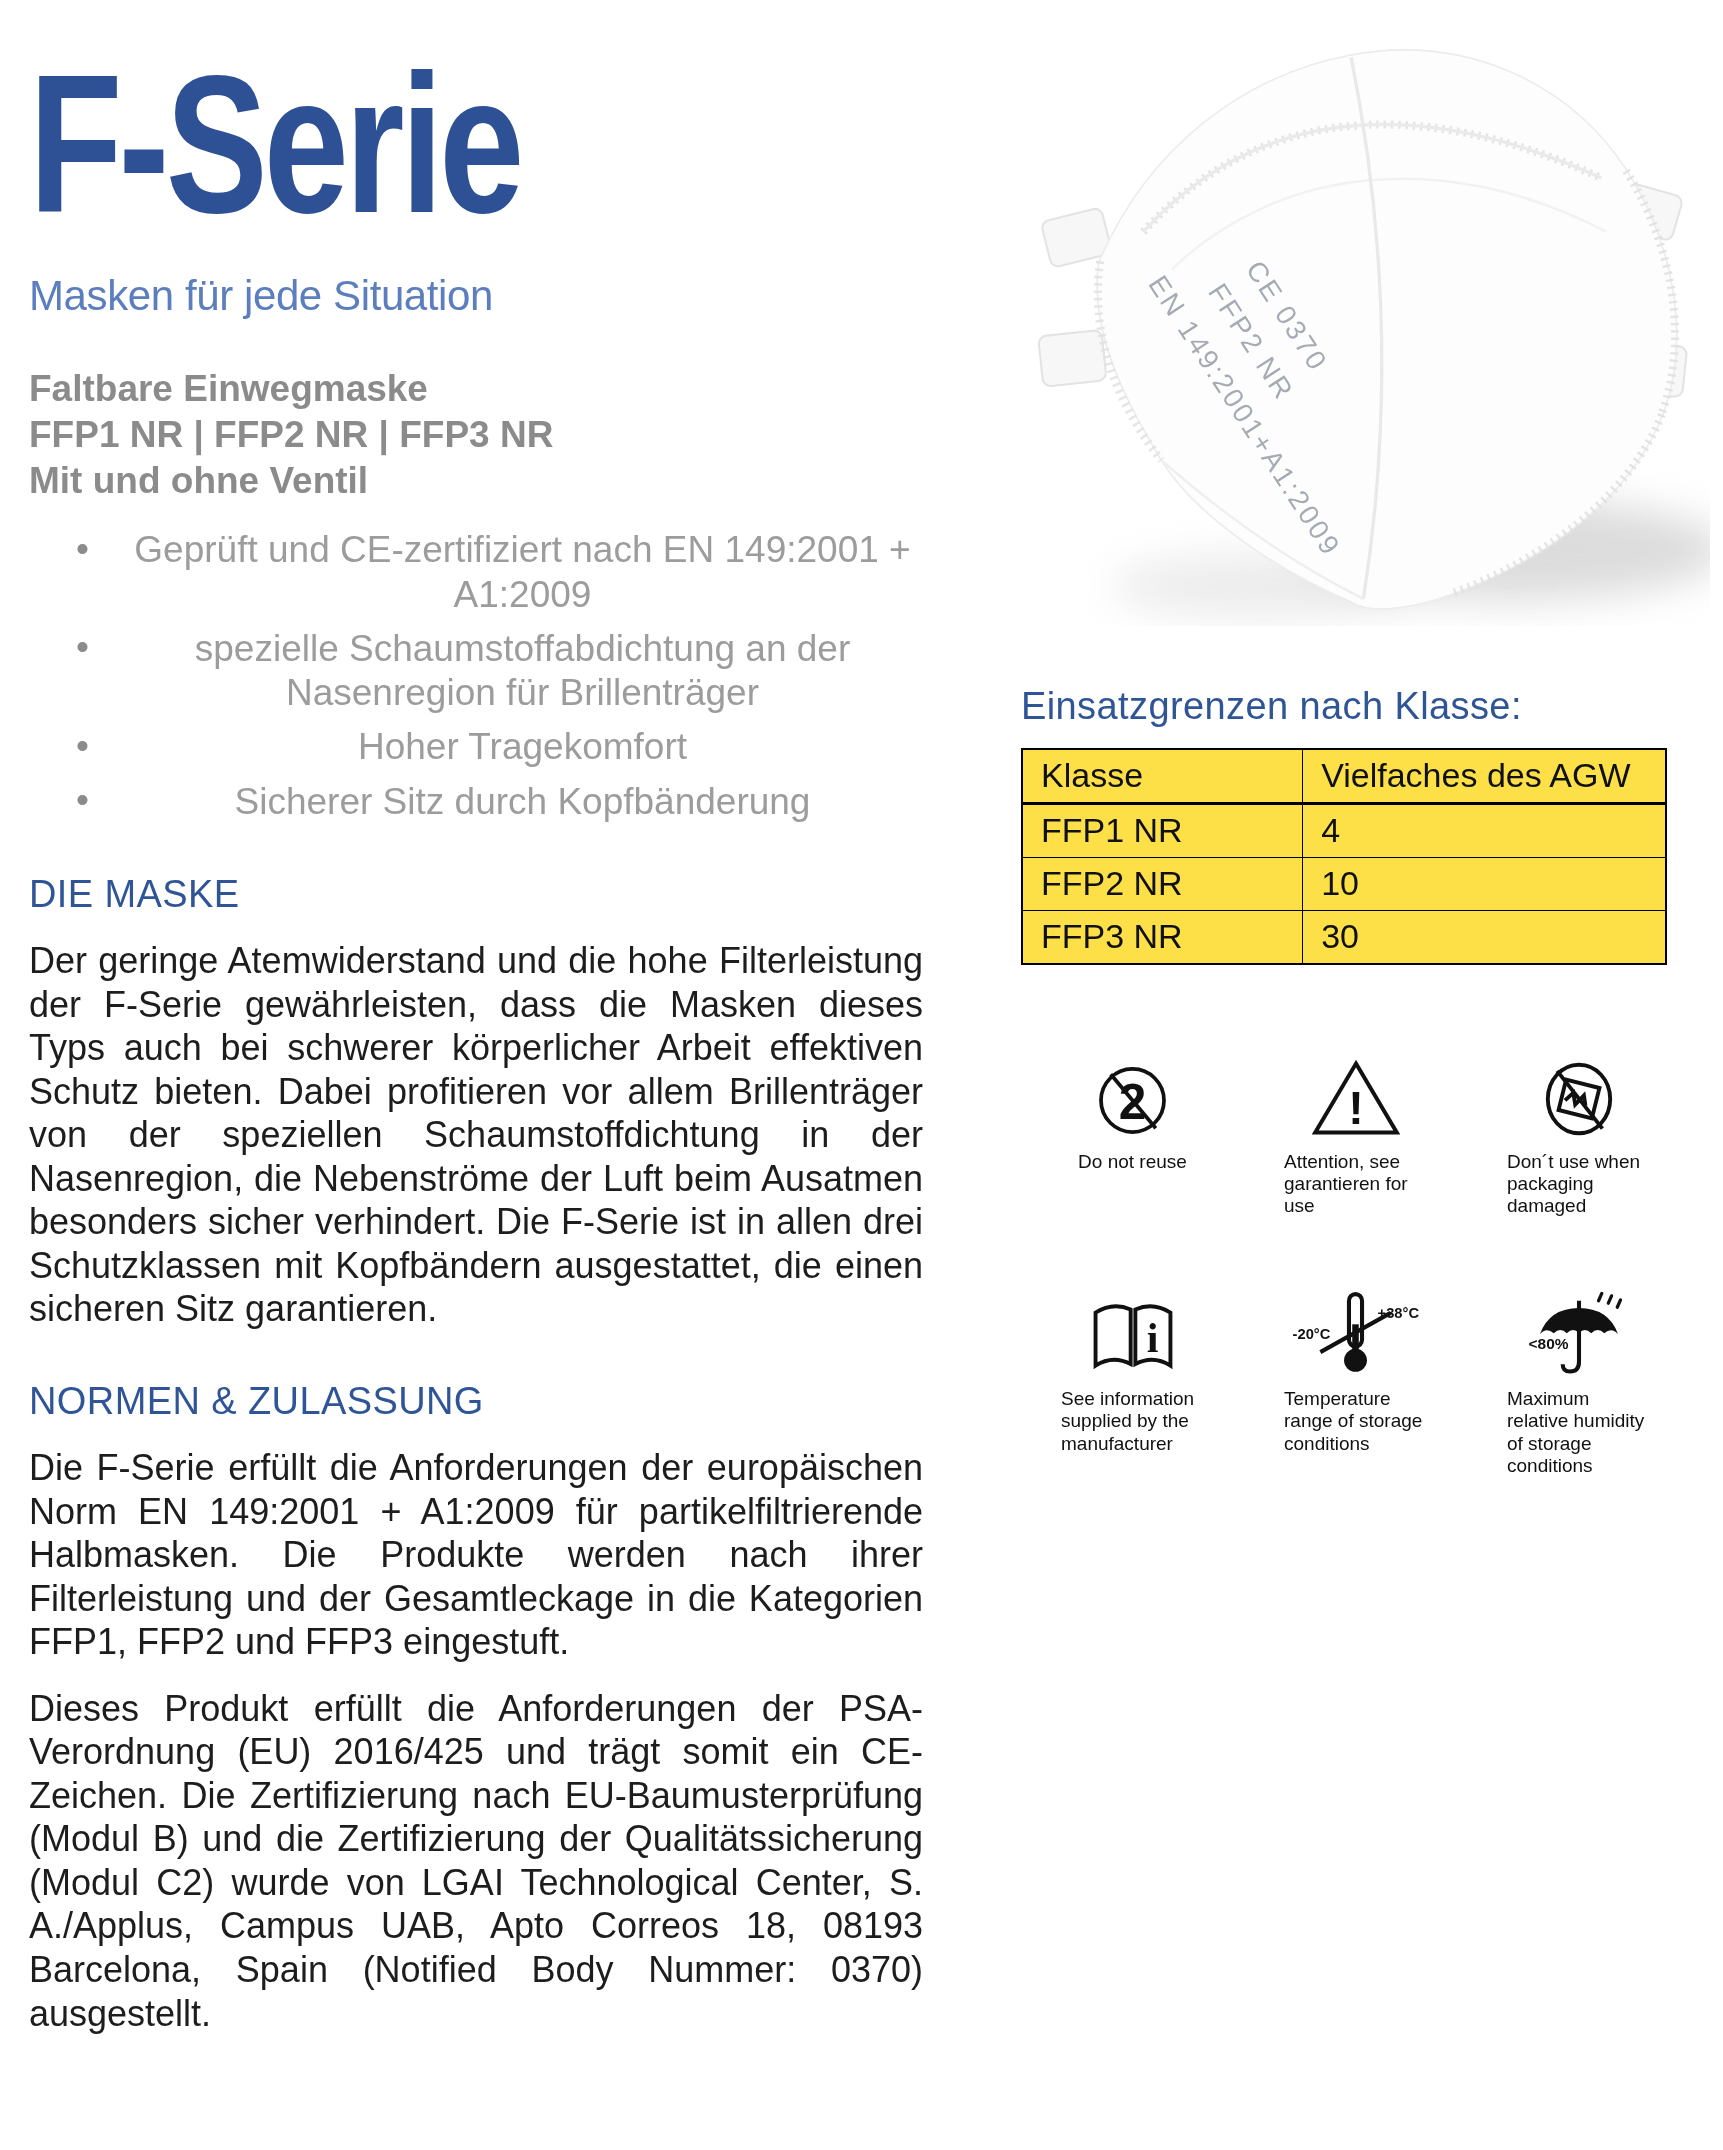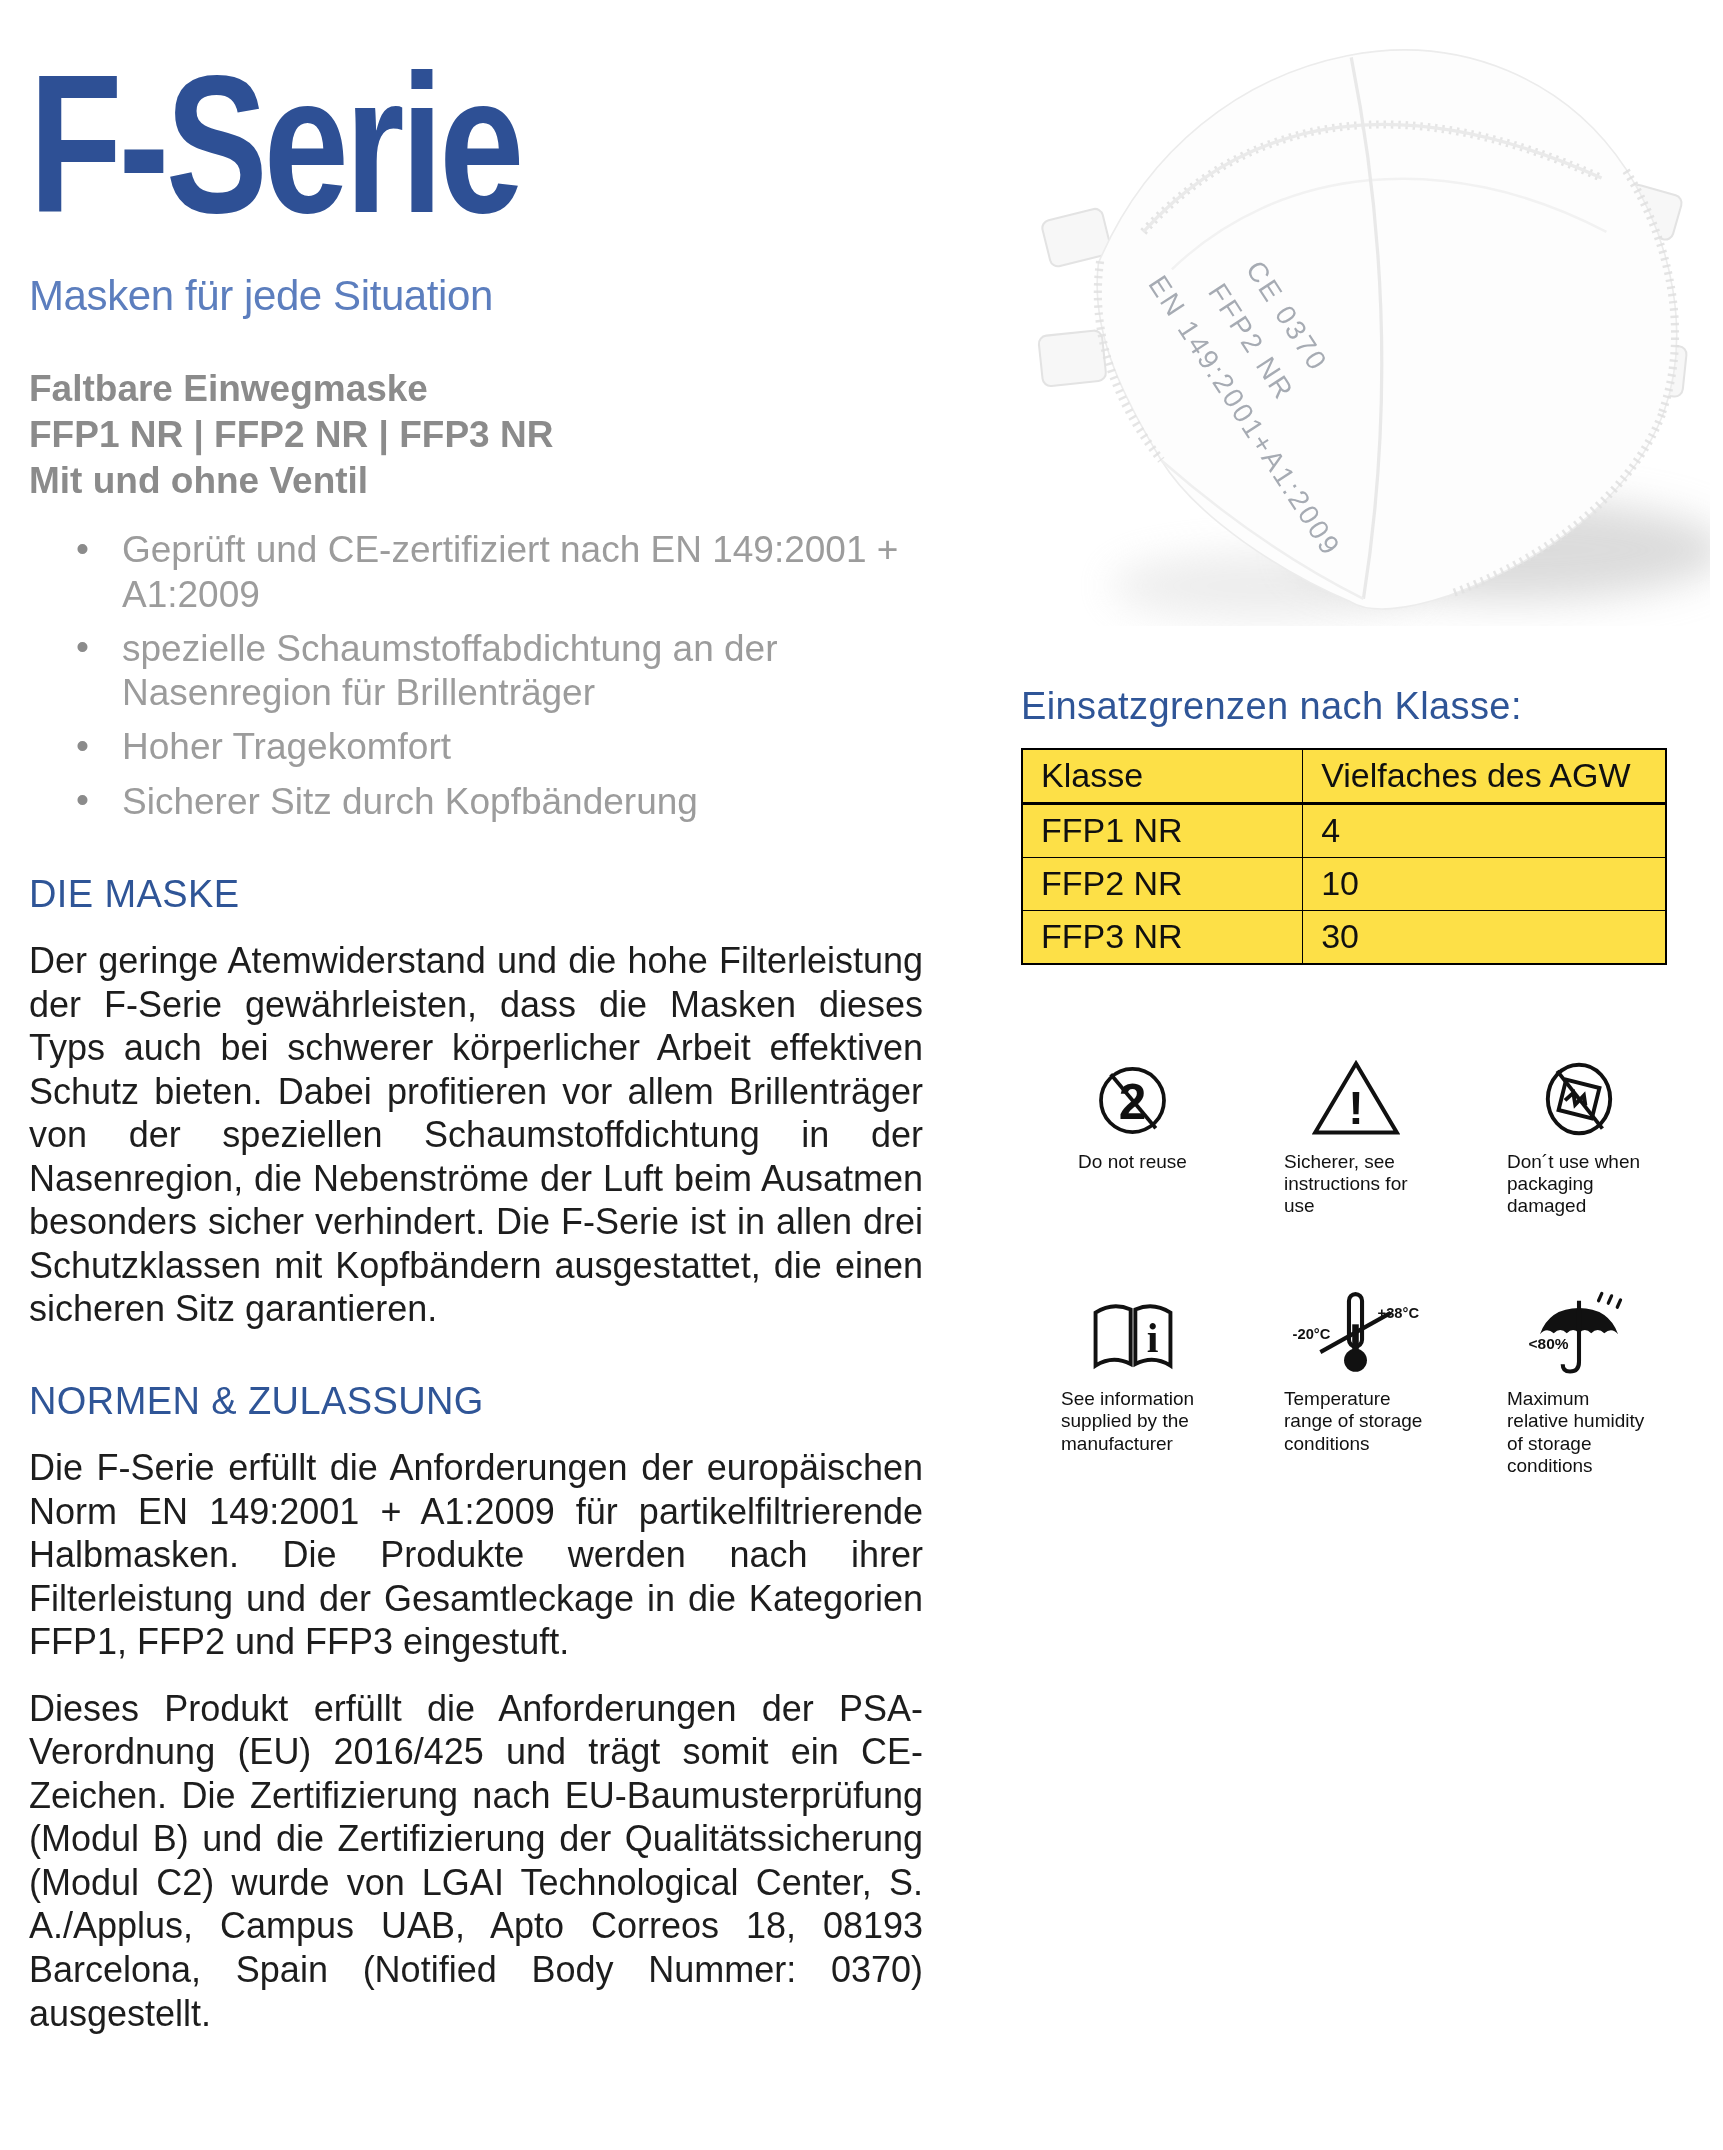--- a/index.html
+++ b/index.html
@@ -6,21 +6,21 @@
   .page{position:relative;width:1723px;height:2151px;background:#ffffff;overflow:hidden;
         font-family:"Liberation Sans","DejaVu Sans",sans-serif;color:#1d1d1d;}
 
   
   .col-left{position:absolute;left:29px;top:8px;width:894px;}
   .title{margin:44px 0 0 0;font-size:196px;line-height:.95;font-weight:700;color:#2e5095;
          letter-spacing:-4.9px;transform:scaleX(.78);transform-origin:0 0;white-space:nowrap;}
   .subtitle{margin:34px 0 0 0;font-size:42px;font-weight:400;color:#5c7ebe;letter-spacing:-0.4px;}
   .intro{margin-top:46px;font-size:37px;line-height:1.24;font-weight:700;color:#8b8b8b;}
   ul.bullets{margin:24.5px 0 0 0;padding:0 0 0 93px;list-style:none;font-size:37px;line-height:1.2;color:#9c9c9c;}
-  ul.bullets li{position:relative;margin-bottom:9.8px;}
+  ul.bullets li{position:relative;margin-bottom:9.8px;text-align:center;}
   ul.bullets li::before{content:"•";position:absolute;left:-46px;top:-1.6px;color:#8b8b8b;}
   h3.sec{margin:49px 0 0 0;font-size:38px;font-weight:400;color:#2f5597;letter-spacing:0.4px;}
   p.body{margin:23px 0 0 0;font-size:36px;line-height:1.21;text-align:justify;color:#1d1d1d;}
 
   
   .col-right{position:absolute;left:1021px;top:0;width:692px;}
   .mask-figure{margin:18px 0 0 0;width:689px;height:608px;}
   h3.right-heading{margin:59px 0 0 0;font-size:38px;font-weight:400;color:#2f5597;letter-spacing:0.4px;}
 
   table.limits{margin-top:19.6px;border-collapse:collapse;width:646px;background:#fde047;
@@ -155,21 +155,21 @@
         <figcaption class="capw-def">Do not reuse</figcaption>
       </figure>
 
       <figure class="symbol">
         <div class="art">
           <svg width="88" height="80" viewBox="0 0 110 100">
             <path class="ic" stroke-width="6" d="M55 7 L106 93 L4 93 Z"></path>
             <text x="55" y="83" text-anchor="middle" font-size="58" font-weight="bold" fill="#111" font-family="Liberation Sans, sans-serif">!</text>
           </svg>
         </div>
-        <figcaption class="capw-att">Sicherer, see instructions for use</figcaption>
+        <figcaption class="capw-att">Attention, see garantieren for use</figcaption>
       </figure>
 
       <figure class="symbol">
         <div class="art">
           <svg width="78" height="78" viewBox="0 0 100 100">
             <ellipse class="ic" cx="50" cy="50" rx="40" ry="44"></ellipse>
             <g transform="rotate(14 50 50)">
               <rect class="ic" stroke-width="4" x="28" y="30" width="44" height="40"></rect>
               <polyline class="ic" stroke-width="3.5" points="33,56 41,44 47,58 55,44 60,56"></polyline>
             </g>

